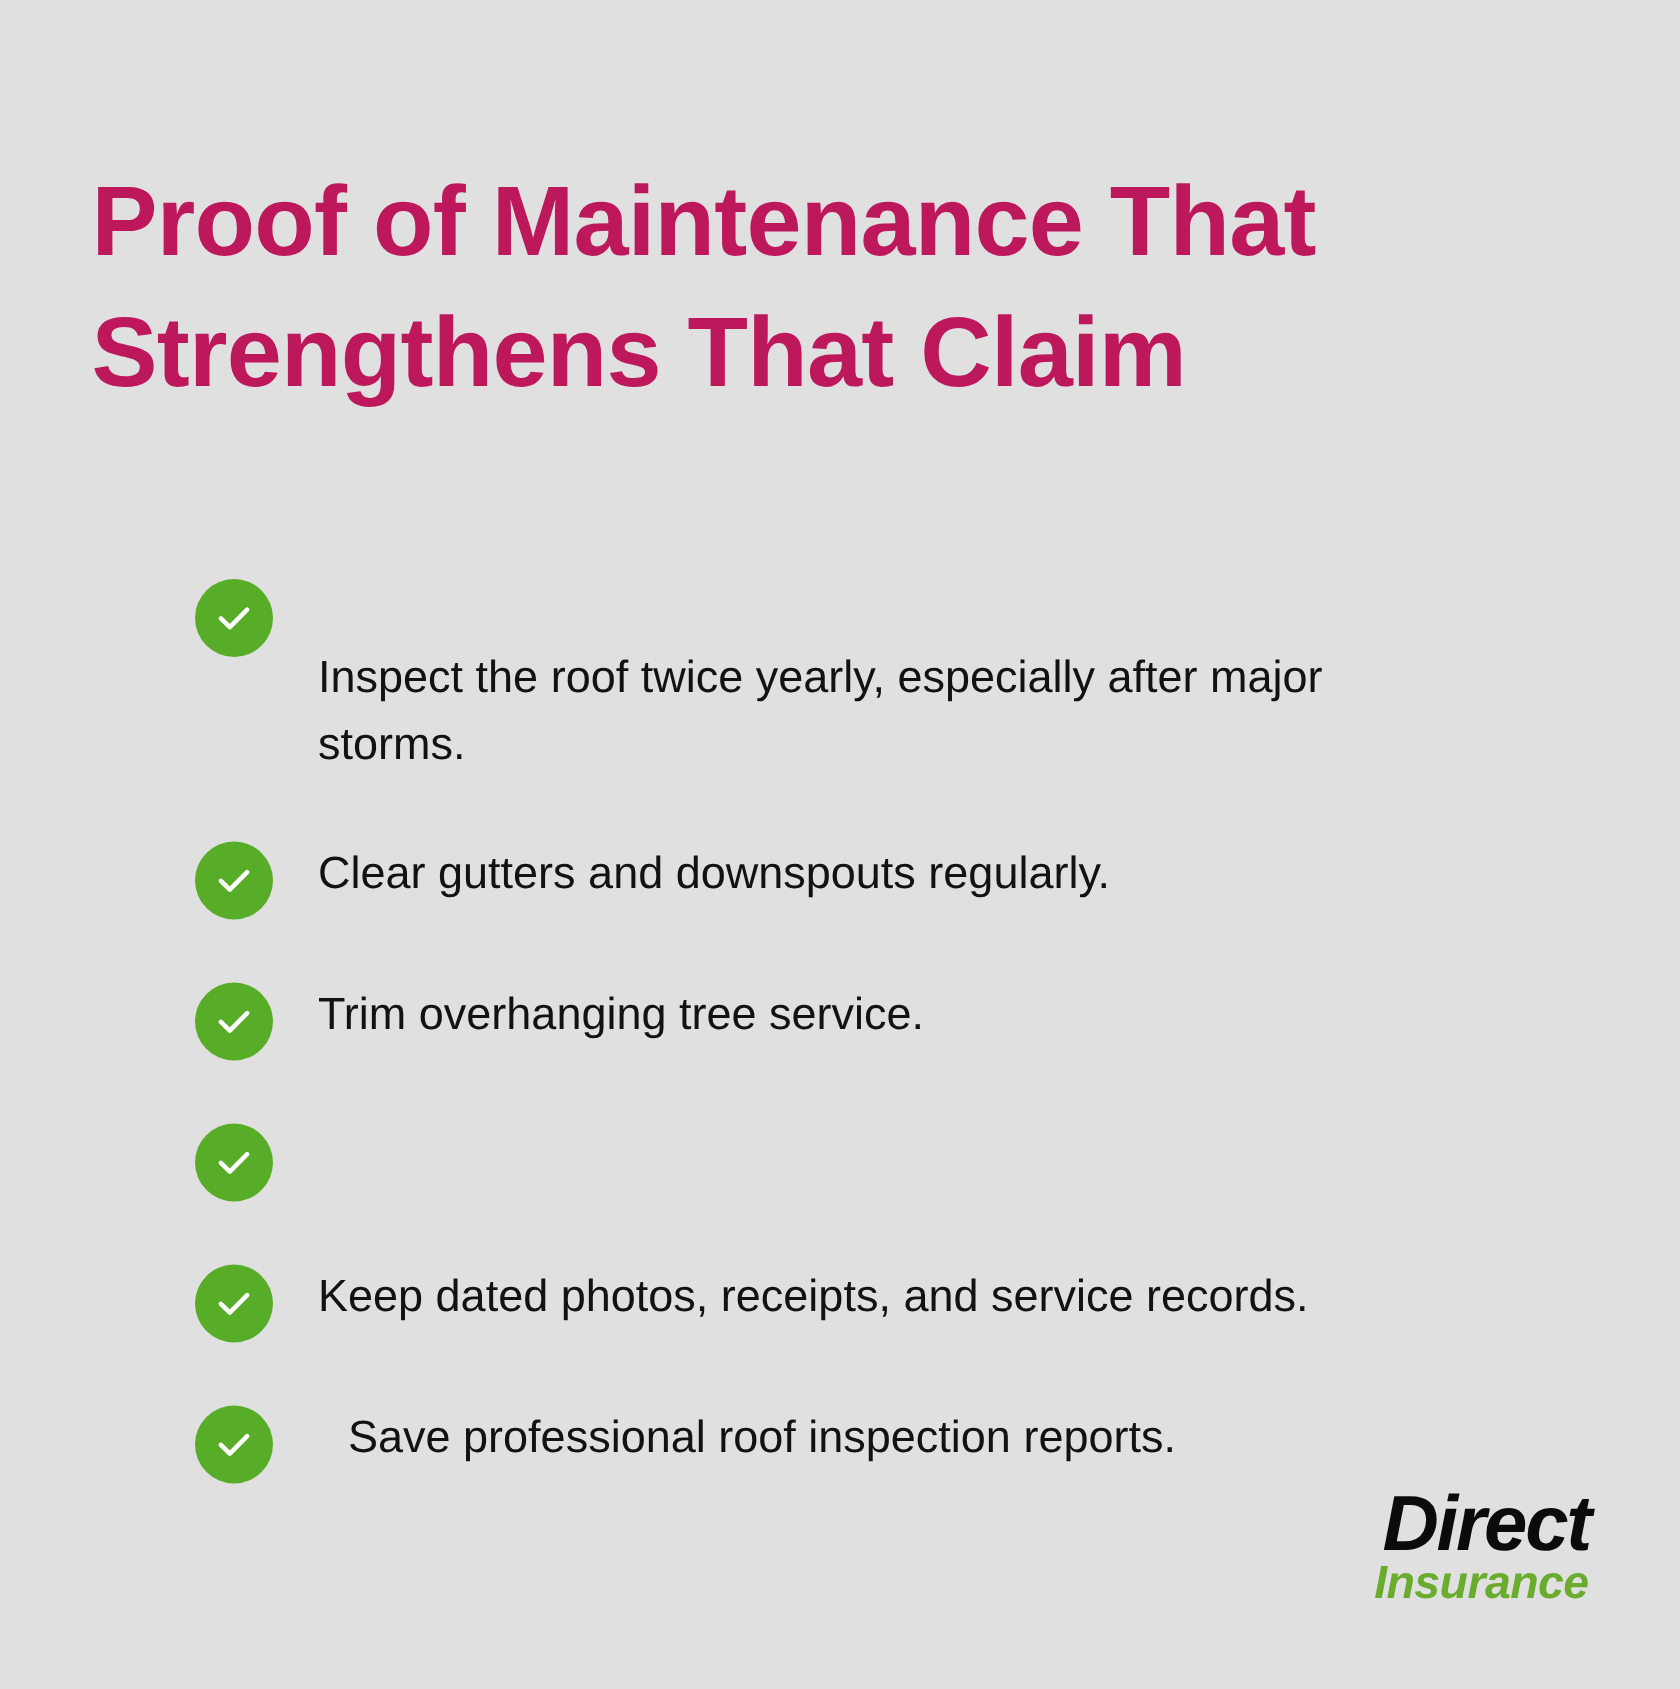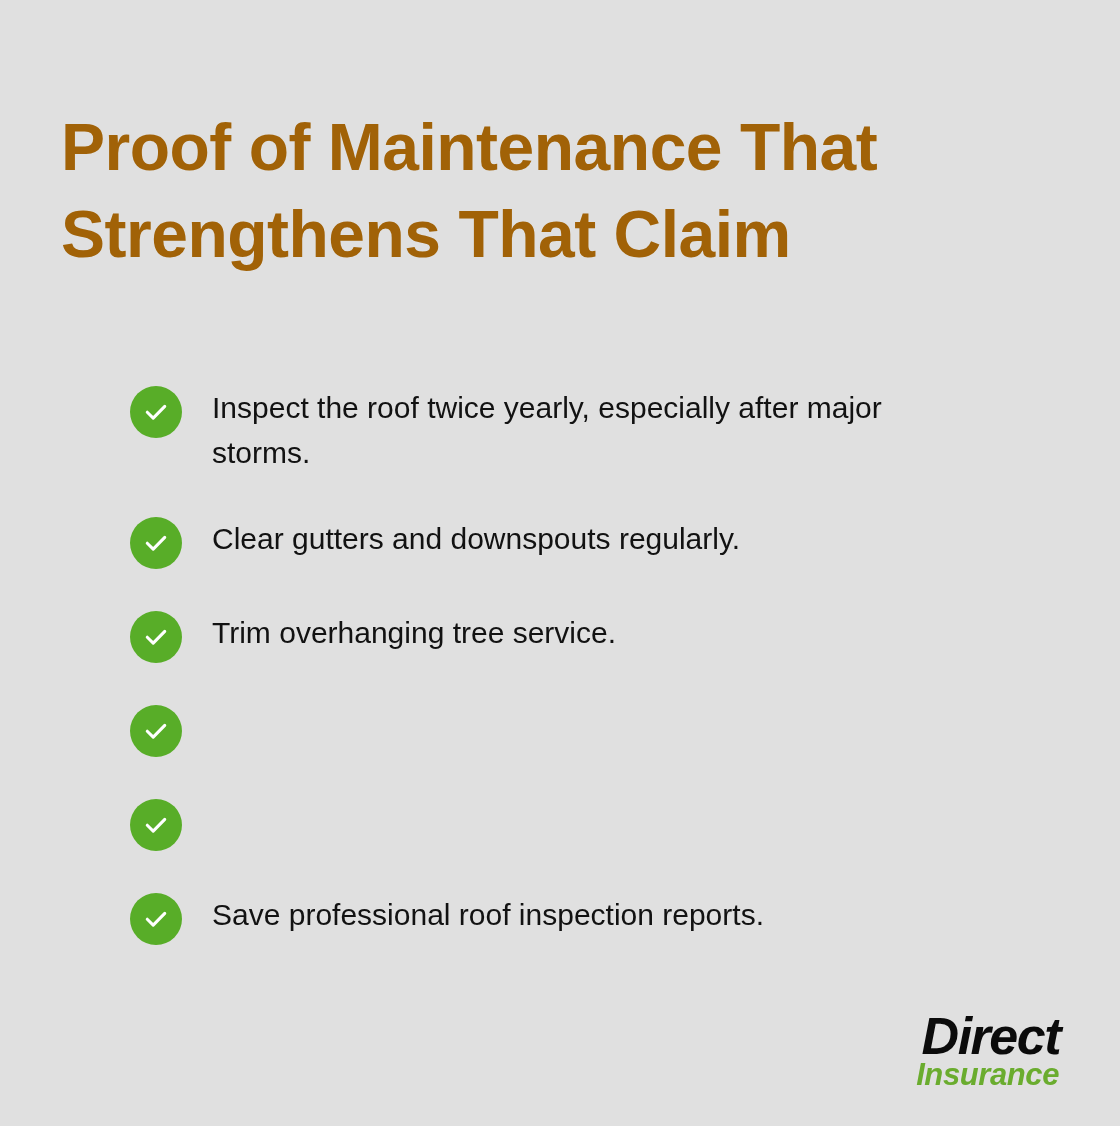--- a/index.html
+++ b/index.html
@@ -31,39 +31,39 @@
     top: 104px;
     width: 900px;
   }
 
   .title-line {
     font-family: "Liberation Sans", sans-serif;
     font-weight: bold;
     font-size: 66px;
     line-height: 87px;
     letter-spacing: -0.5px;
-    color: #a16207;
+    color: #be185d;
     white-space: nowrap;
   }
 
   
   .checklist {
     position: absolute;
     left: 130px;
     top: 384px;
     width: 900px;
   }
 
   .check-item {
     display: flex;
     align-items: flex-start;
     margin-bottom: 40px;
   }
 
-  .check-item:last-child { margin-bottom: 0; }
+  .check-item:last-child { margin-bottom: 0; gap: 20px; }
 
   .check-badge {
     flex: 0 0 auto;
     width: 52px;
     height: 52px;
     border-radius: 50%;
     background: #58ad28;
     display: flex;
     align-items: center;
     justify-content: center;
@@ -80,42 +80,41 @@
     margin-left: 30px;
     font-size: 30px;
     line-height: 45px;
     font-weight: normal;
     color: #121212;
     max-width: 760px;
     padding-top: 1px;
   }
 
   
-  .check-item.wrap .check-text { max-width: 770px; }
+  .check-item.wrap .check-text { max-width: 770px; margin-top: 44px; }
   .check-item.nowrap .check-text { white-space: nowrap; }
 
   
   .logo {
     position: absolute;
     left: 898px;
     top: 993px;
     width: 162px;
     text-align: right;
   }
 
   .logo-primary {
     font-family: "Liberation Sans", sans-serif;
     font-weight: bold;
     font-style: italic;
     font-size: 52px;
     line-height: 46px;
     letter-spacing: -1.5px;
     color: #0b0b0b;
     display: block;
-    margin-top: 20px;
   }
 
   .logo-secondary {
     font-family: "Liberation Sans", sans-serif;
     font-weight: bold;
     font-style: italic;
     font-size: 31px;
     line-height: 32px;
     letter-spacing: -0.4px;
     color: #6aac2e;
@@ -169,20 +168,21 @@
         </svg>
       </span>
     </div>
 
     <div class="check-item nowrap">
       <span class="check-badge">
         <svg viewBox="0 0 24 24" aria-hidden="true">
           <path d="M4.5 12.2 L9.6 17.2 L19.5 7.2" fill="none" stroke="#ffffff" stroke-width="2.6" stroke-linecap="round" stroke-linejoin="round"></path>
         </svg>
       </span>
+      <span class="check-text">Keep dated photos, receipts, and service records.</span>
     </div>
 
     <div class="check-item nowrap">
       <span class="check-badge">
         <svg viewBox="0 0 24 24" aria-hidden="true">
           <path d="M4.5 12.2 L9.6 17.2 L19.5 7.2" fill="none" stroke="#ffffff" stroke-width="2.6" stroke-linecap="round" stroke-linejoin="round"></path>
         </svg>
       </span>
       <span class="check-text">Save professional roof inspection reports.</span>
     </div>

